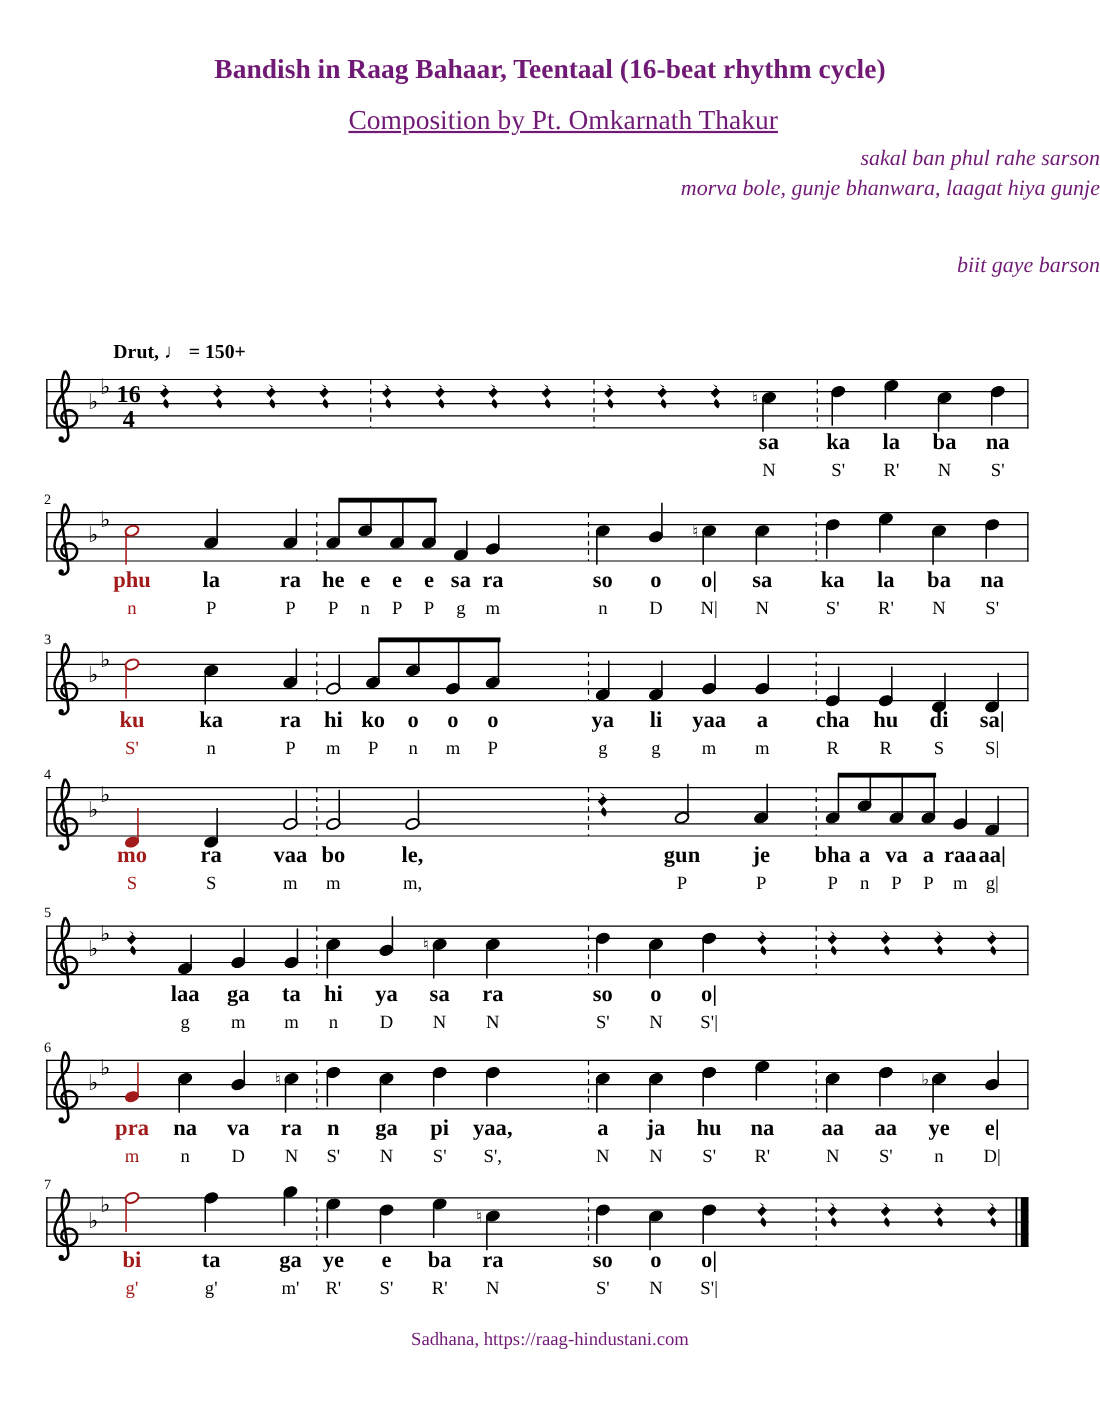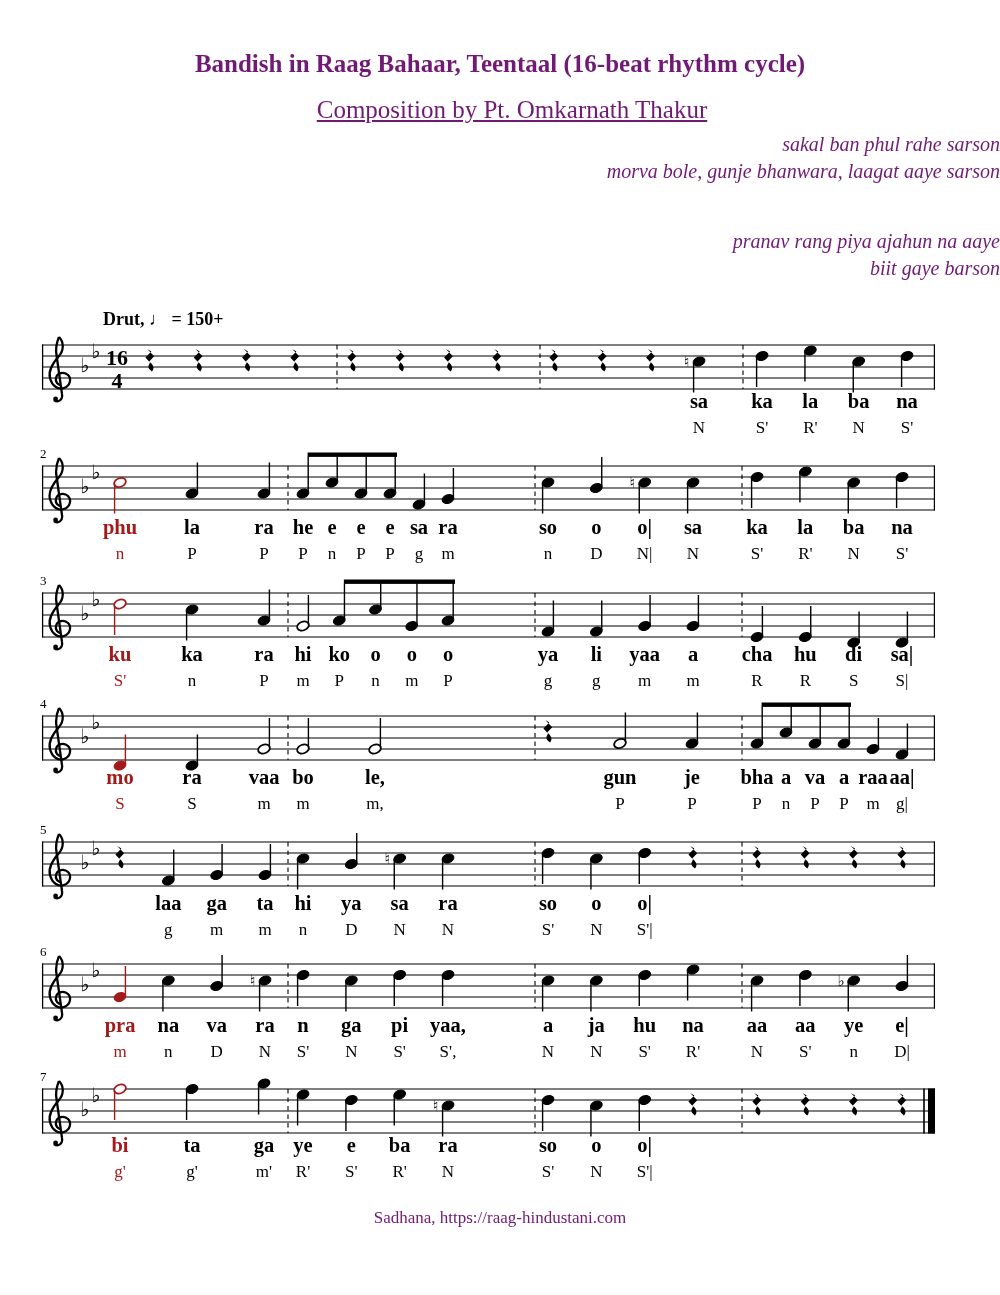--- a/index.html
+++ b/index.html
@@ -26,25 +26,24 @@
 </style>
 </head>
 <body>
 
 <div class="page">
   <h1 class="title">Bandish in Raag Bahaar, Teentaal (16-beat rhythm cycle)</h1>
   <h2 class="subtitle">Composition by Pt. Omkarnath Thakur</h2>
 
   <div class="verse v1">
     <div>sakal ban phul rahe sarson</div>
-    <div>morva bole, gunje bhanwara, laagat aaye sarson</div>
+    <div>morva bole, gunje bhanwara, laagat hiya gunje</div>
   </div>
 
   <div class="verse v2">
-    <div>pranav rang piya ajahun na aaye</div>
     <div>biit gaye barson</div>
   </div>
 
   <svg id="score" width="1000" height="1295">
       <g>
         <line x1="42" y1="345" x2="935" y2="345" stroke="#000" stroke-width="1.1"></line>
         <line x1="42" y1="356" x2="935" y2="356" stroke="#000" stroke-width="1.1"></line>
         <line x1="42" y1="367" x2="935" y2="367" stroke="#000" stroke-width="1.1"></line>
         <line x1="42" y1="378" x2="935" y2="378" stroke="#000" stroke-width="1.1"></line>
         <line x1="42" y1="389" x2="935" y2="389" stroke="#000" stroke-width="1.1"></line>

